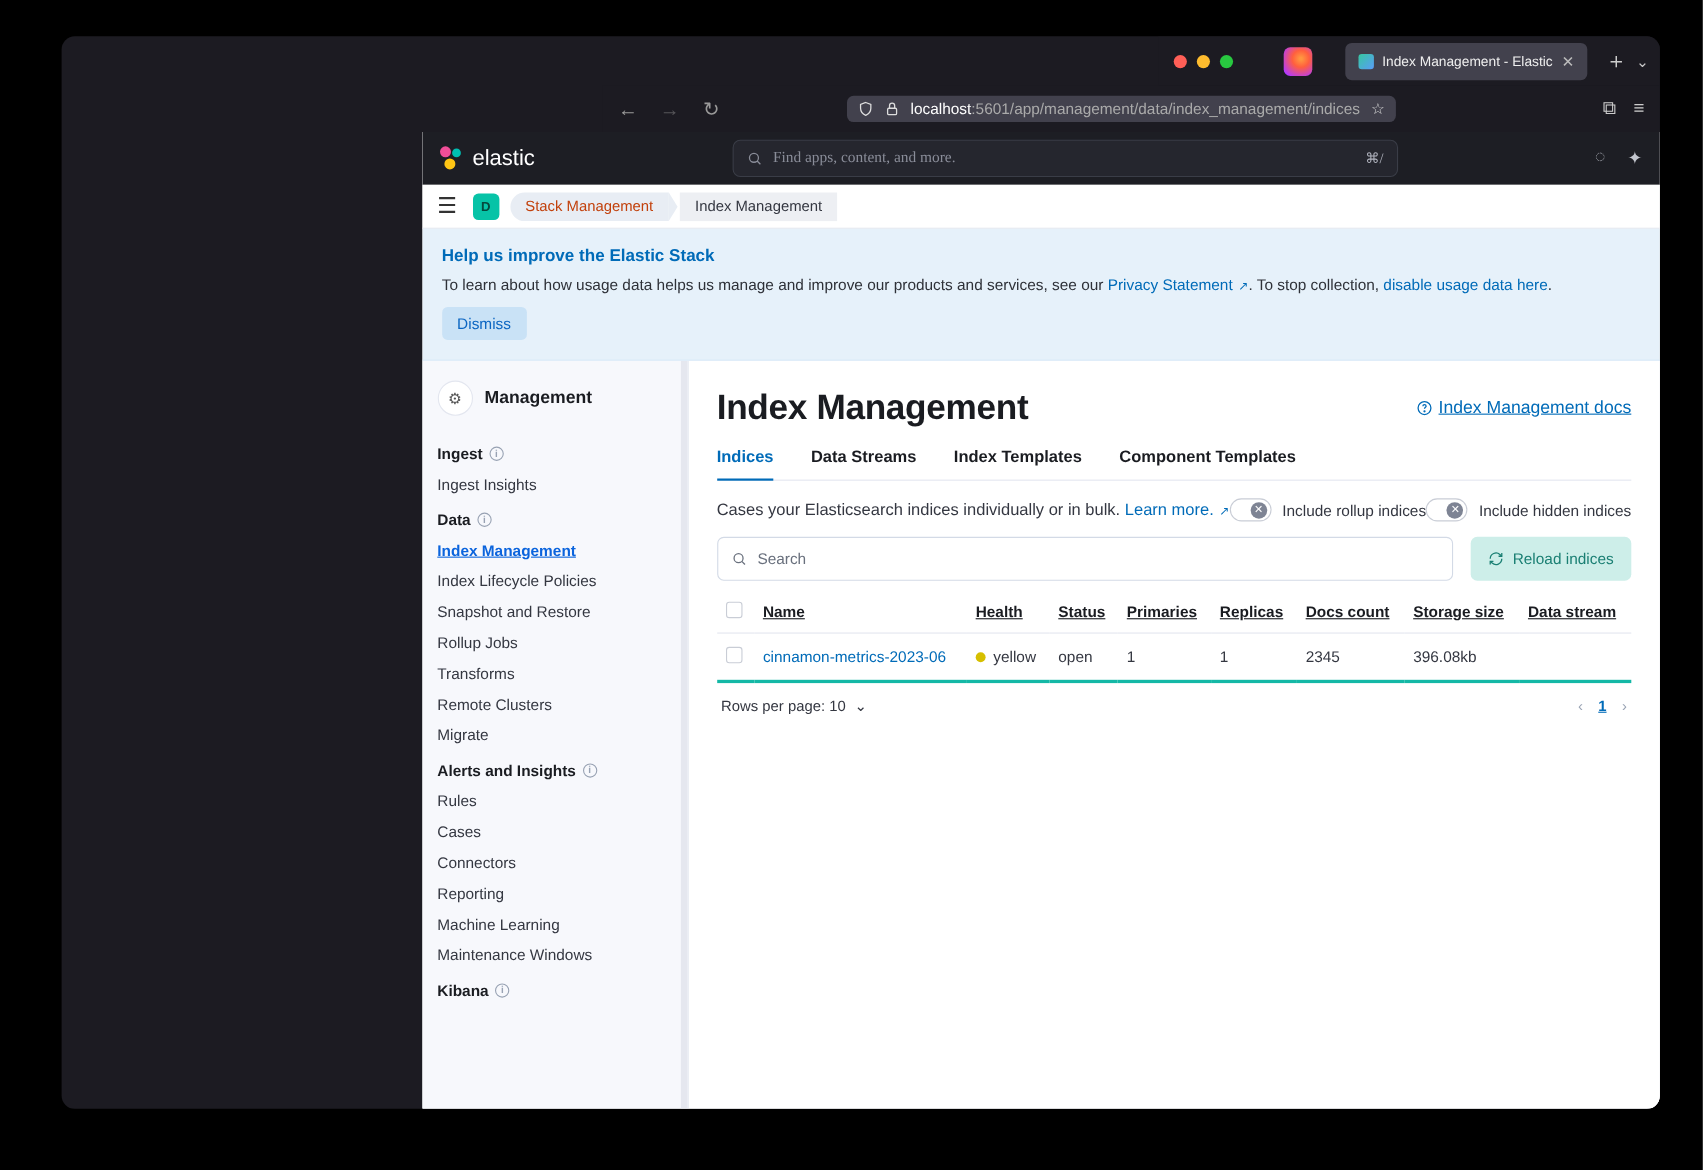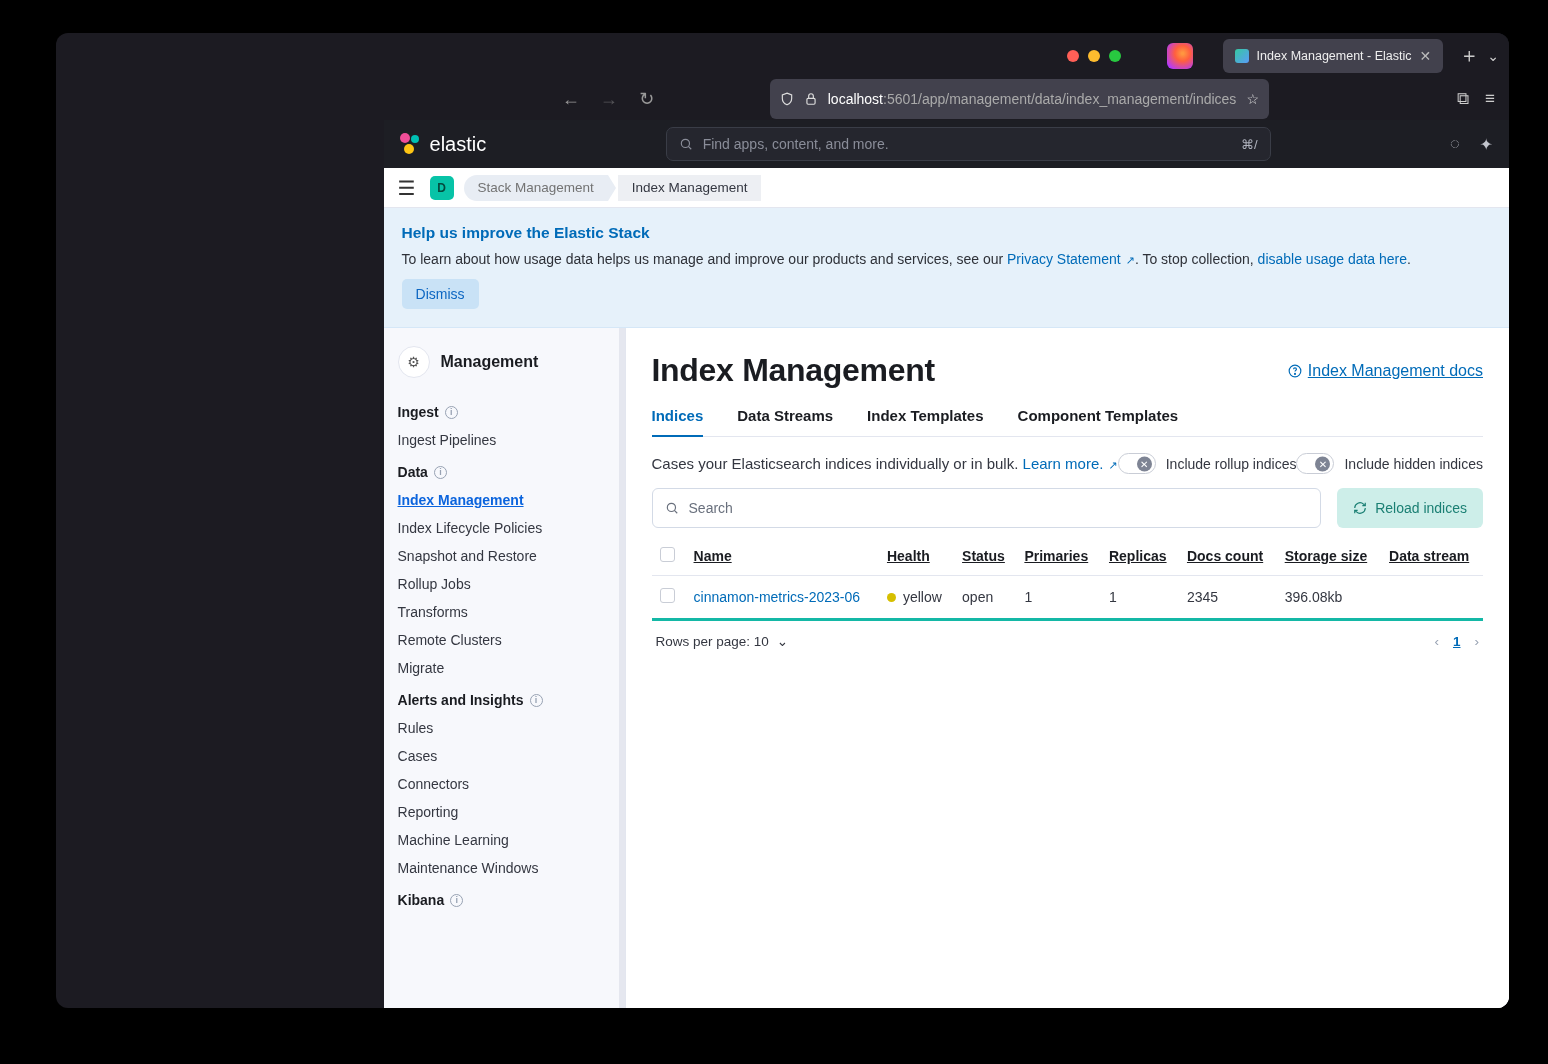--- a/index.html
+++ b/index.html
@@ -49,21 +49,21 @@
   .tab-favicon{width:14px;height:14px;display:inline-block;border-radius:3px;background:linear-gradient(135deg,#36c8a0,#5a9cf8);}
   .tab-x{color:#bbb;font-size:14px;}
   .tab-plus{color:#ccc;font-size:20px;margin-left:8px;}
   .chevtab{margin-left:auto;color:#ccc;}
   .addr-row {
     height:42px; display:flex; align-items:center; padding:0 8px; gap:8px; background:#1c1b22;
   }
   .nav-btn{width:30px; color:#999; font-size:18px; text-align:center;}
   .nav-btn.dim{opacity:.45;}
   .addrbar{
-    flex:1; height:40px; background:#42414d; border-radius:6px;
+    flex:1; height:24px; background:#42414d; border-radius:6px;
     display:flex; align-items:center; padding:0 10px; gap:10px; color:#ddd; font-size:14px;
     margin:0 180px 0 100px;
   }
   .addrbar .host{color:#fff;}
   .addrbar .path{color:#aaa;}
   .addr-right-icons{display:flex; gap:16px; color:#ccc; font-size:17px; margin-right:6px;}
   .app {
     flex:1; background:#fff; display:flex; flex-direction:column; overflow:hidden;
   }
   .kbn-top {
@@ -72,36 +72,36 @@
   .elastic-logo{display:flex;align-items:center;gap:8px;}
   .el-cluster{width:22px;height:22px;position:relative;}
   .el-cluster span{position:absolute;border-radius:50%;}
   .el-cluster .a{width:10px;height:10px;background:#f04e98;left:0;top:0;}
   .el-cluster .b{width:8px;height:8px;background:#00bfb3;left:11px;top:2px;}
   .el-cluster .c{width:10px;height:10px;background:#fec514;left:4px;top:11px;}
   .elastic-word{color:#fff;font-size:20px;font-weight:500;}
   .kbn-search{
     margin:0 auto; width:605px; height:34px; border-radius:7px;
     background:#25262e; border:1px solid #3a3d47;
-    display:flex; align-items:center; padding:0 12px; color:#8a8d99; gap:10px; font-size:14px;
+    display:flex; align-items:center; padding:0 12px; color:#8a8d99; gap:10px; font-size:14px;font-family:Liberation Serif, serif;
   }
   .kbn-search .shortcut{margin-left:auto; color:#b0b3be; font-size:13px;}
   .kbn-top-right{display:flex;gap:20px;color:#c2c5cd;font-size:16px;}
   .breadcrumb-row{
     height:40px; border-bottom:1px solid #e3e6ef; display:flex; align-items:center;
     padding:0 10px; gap:10px; background:#fff;
   }
   .hamburger{width:26px;color:#333;font-size:20px;text-align:center;}
   .dep-badge{width:24px;height:24px;border-radius:5px;background:#07c3a7;color:#044a3e;display:flex;align-items:center;justify-content:center;font-weight:700;font-size:12px;}
   .crumb{
     height:26px; display:flex; align-items:center; padding:0 14px; font-size:13.5px;
     background:#e8edf4; position:relative; color:#343741;
   }
   .crumb.first{border-radius:13px 0 0 13px;}
-  .crumb.link{color:#737373;}
+  .crumb.link{color:#c2410c;}
   .crumb:not(.first)::before{
     content:""; position:absolute; left:-8px; top:0;
     border-top:13px solid transparent; border-bottom:13px solid transparent;
     border-left:8px solid #fff;
   }
   .crumb:not(:last-child)::after{
     content:""; position:absolute; right:-8px; top:0;
     border-top:13px solid transparent; border-bottom:13px solid transparent;
     border-left:8px solid #e8edf4;
     z-index:1;
@@ -246,21 +246,21 @@
     </div>
 
     <div class="workspace">
       <nav class="sidebar">
         <div class="side-head">
           <span class="side-head-icon">⚙</span>
           <span class="side-head-title">Management</span>
         </div>
         <div id="sidebar-sections">
             <div class="side-section-title">Ingest<span class="info-dot">i</span></div>
-            <a href="#" class="side-link">Ingest Pipelines</a>
+            <a href="#" class="side-link">Ingest Insights</a>
             <div class="side-section-title">Data<span class="info-dot">i</span></div>
             <a href="#" class="side-link active">Index Management</a>
             <a href="#" class="side-link">Index Lifecycle Policies</a>
             <a href="#" class="side-link">Snapshot and Restore</a>
             <a href="#" class="side-link">Rollup Jobs</a>
             <a href="#" class="side-link">Transforms</a>
             <a href="#" class="side-link">Remote Clusters</a>
             <a href="#" class="side-link">Migrate</a>
             <div class="side-section-title">Alerts and Insights<span class="info-dot">i</span></div>
             <a href="#" class="side-link">Rules</a>

